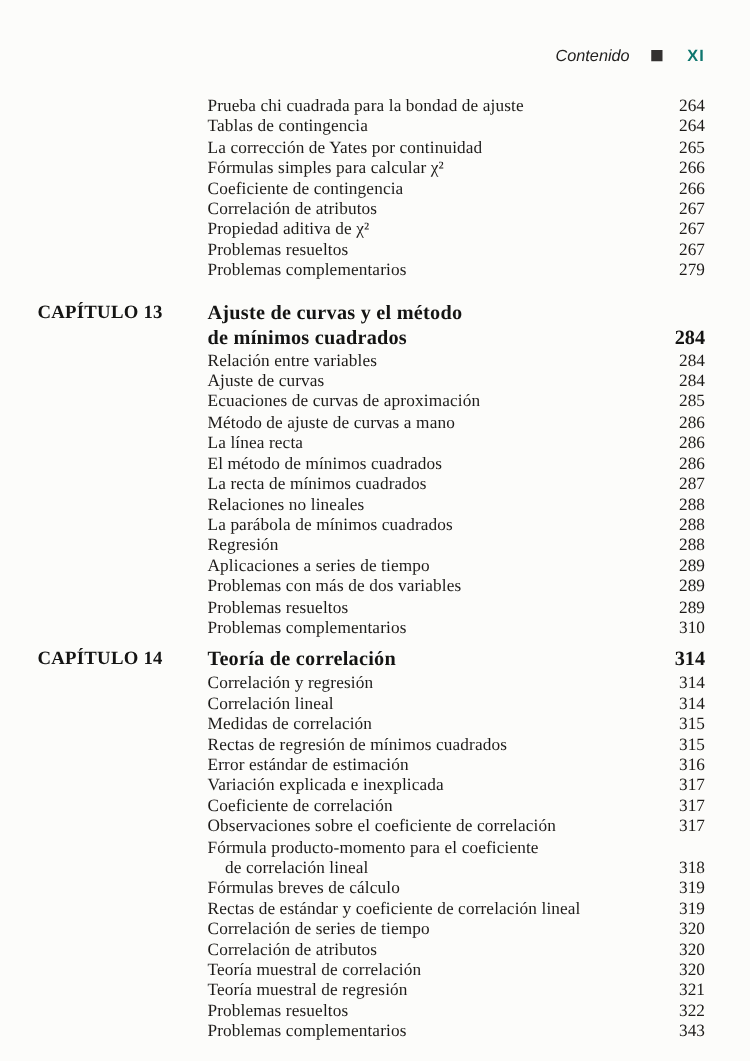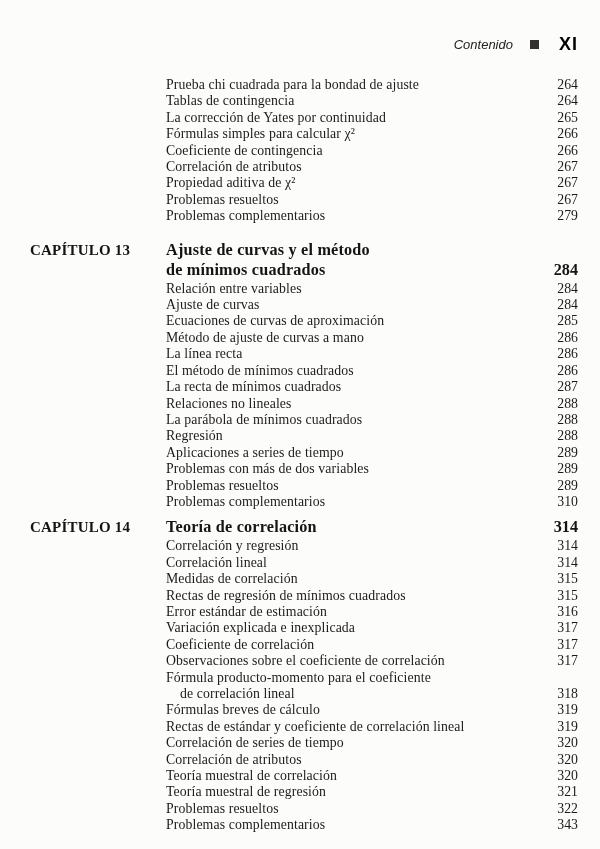--- a/index.html
+++ b/index.html
@@ -8,21 +8,21 @@
     background: #e9e9e7;
     font-family: "Liberation Serif", serif;
   }
   .page {
     position: relative;
     width: 600px; height: 849px;
     background: #fcfcfa;
     overflow: hidden;
     color: #1d1b19;
     box-sizing: border-box;
-    padding: 34px 22px 0 30px;
+    padding: 34px 36px 0 30px;
   }
   
   .running-header {
     display: flex;
     justify-content: flex-end;
     align-items: center;
     height: 20px;
   }
   .running-title {
     font-family: "Liberation Sans", sans-serif;
@@ -32,23 +32,23 @@
   }
   .marker-square {
     width: 9px; height: 9px;
     background: #333130;
     margin: 0 20px 0 17px;
     display: inline-block;
   }
   .folio {
     font-family: "Liberation Sans", sans-serif;
     font-weight: bold;
-    font-size: 18px;
+    font-size: 13px;
     letter-spacing: 1px;
-    color: #000000;
+    color: #0f766e;
   }
   
   .toc-body { margin-top: 23px; }
   .toc-section.entries-only { margin-left: 0; }
   .entries { margin-left: 136px; }
   .entry-row {
     display: flex;
     align-items: flex-start;
     line-height: 16.4px;
     font-size: 13.8px;

